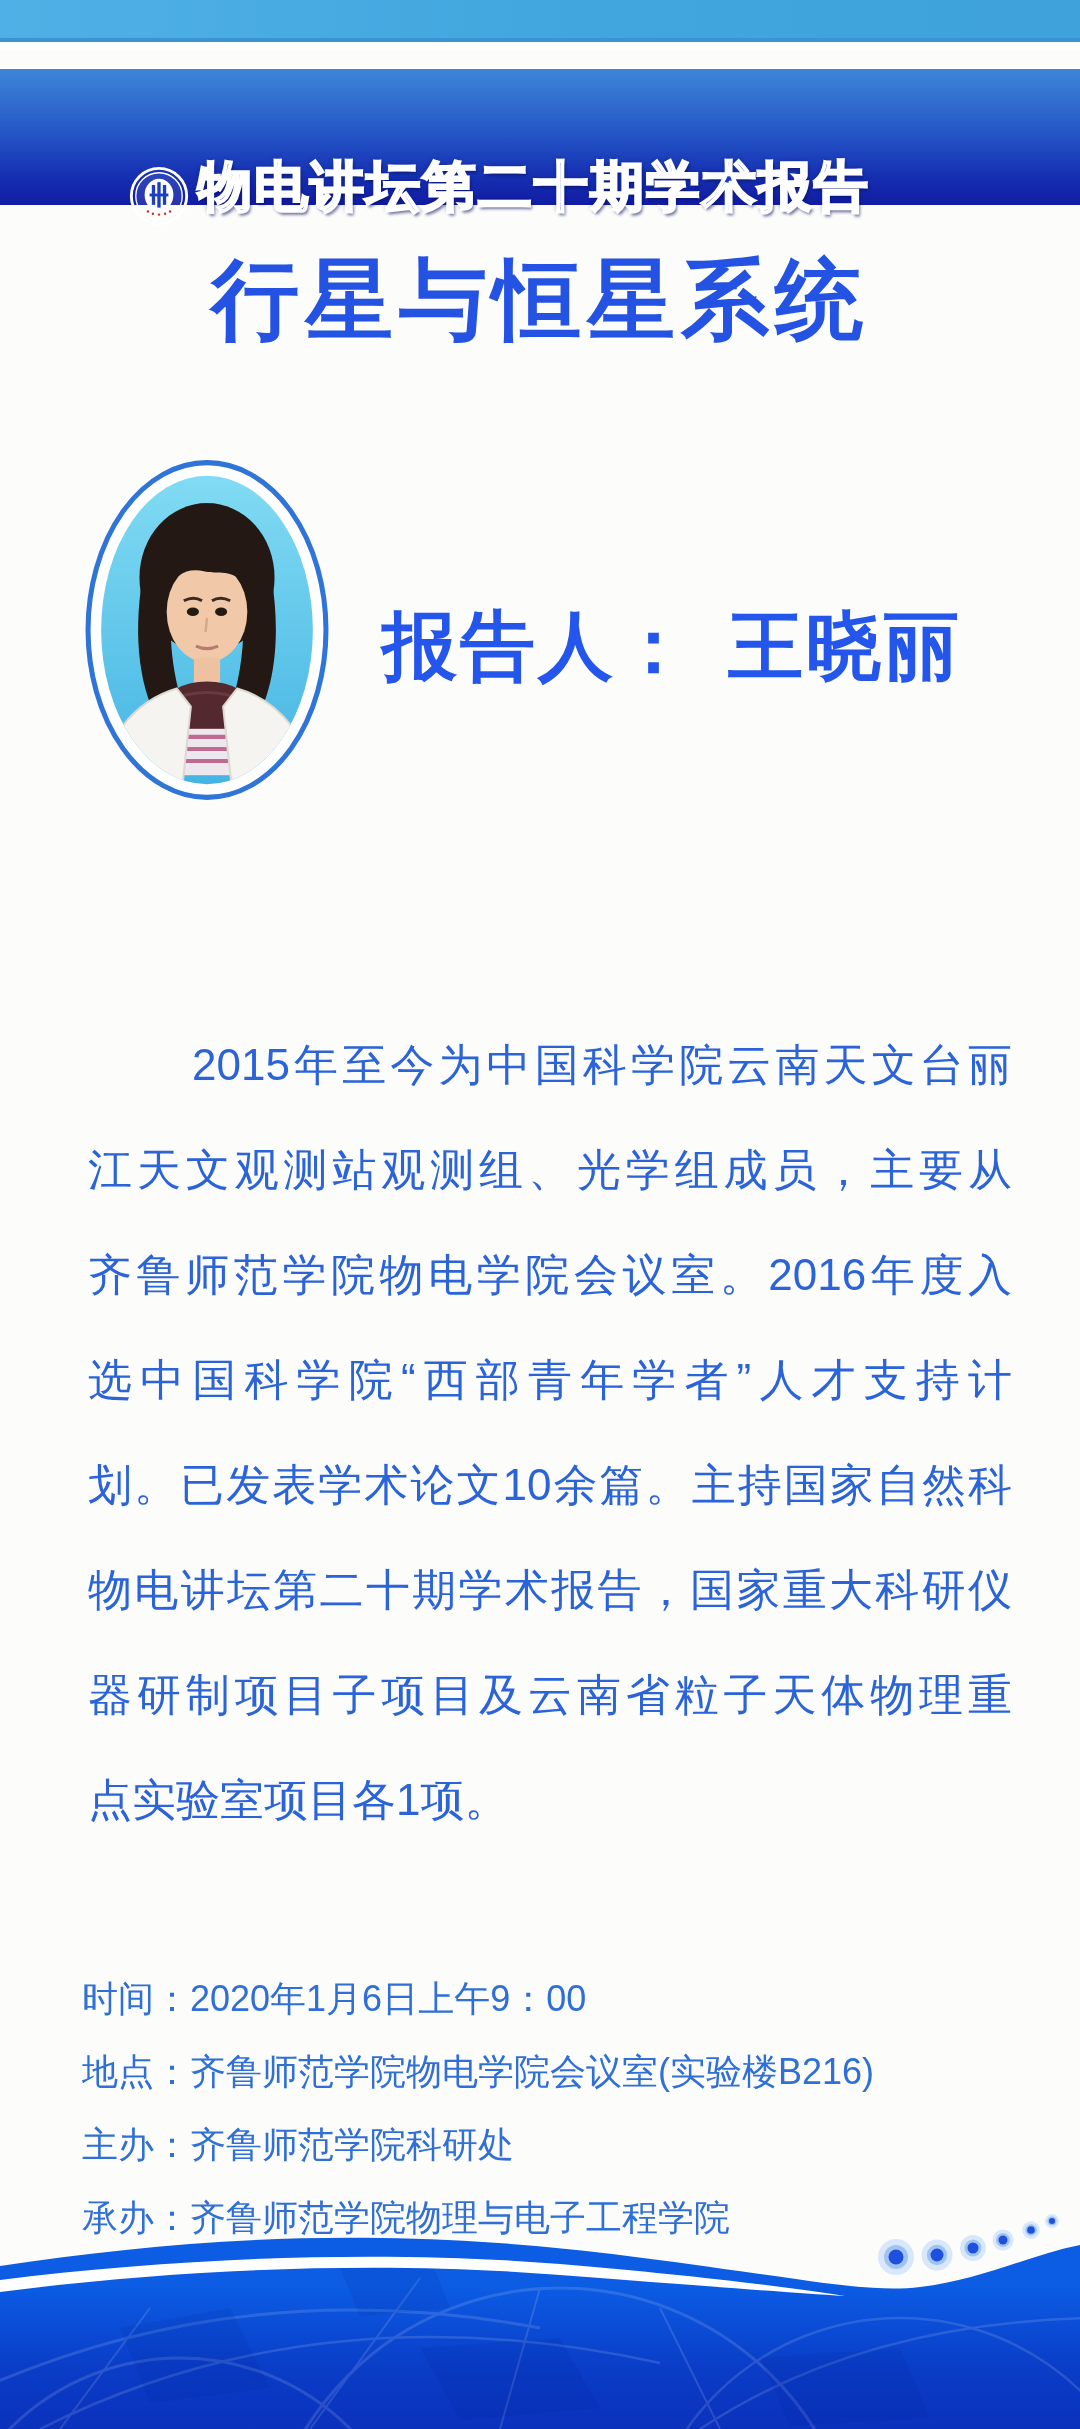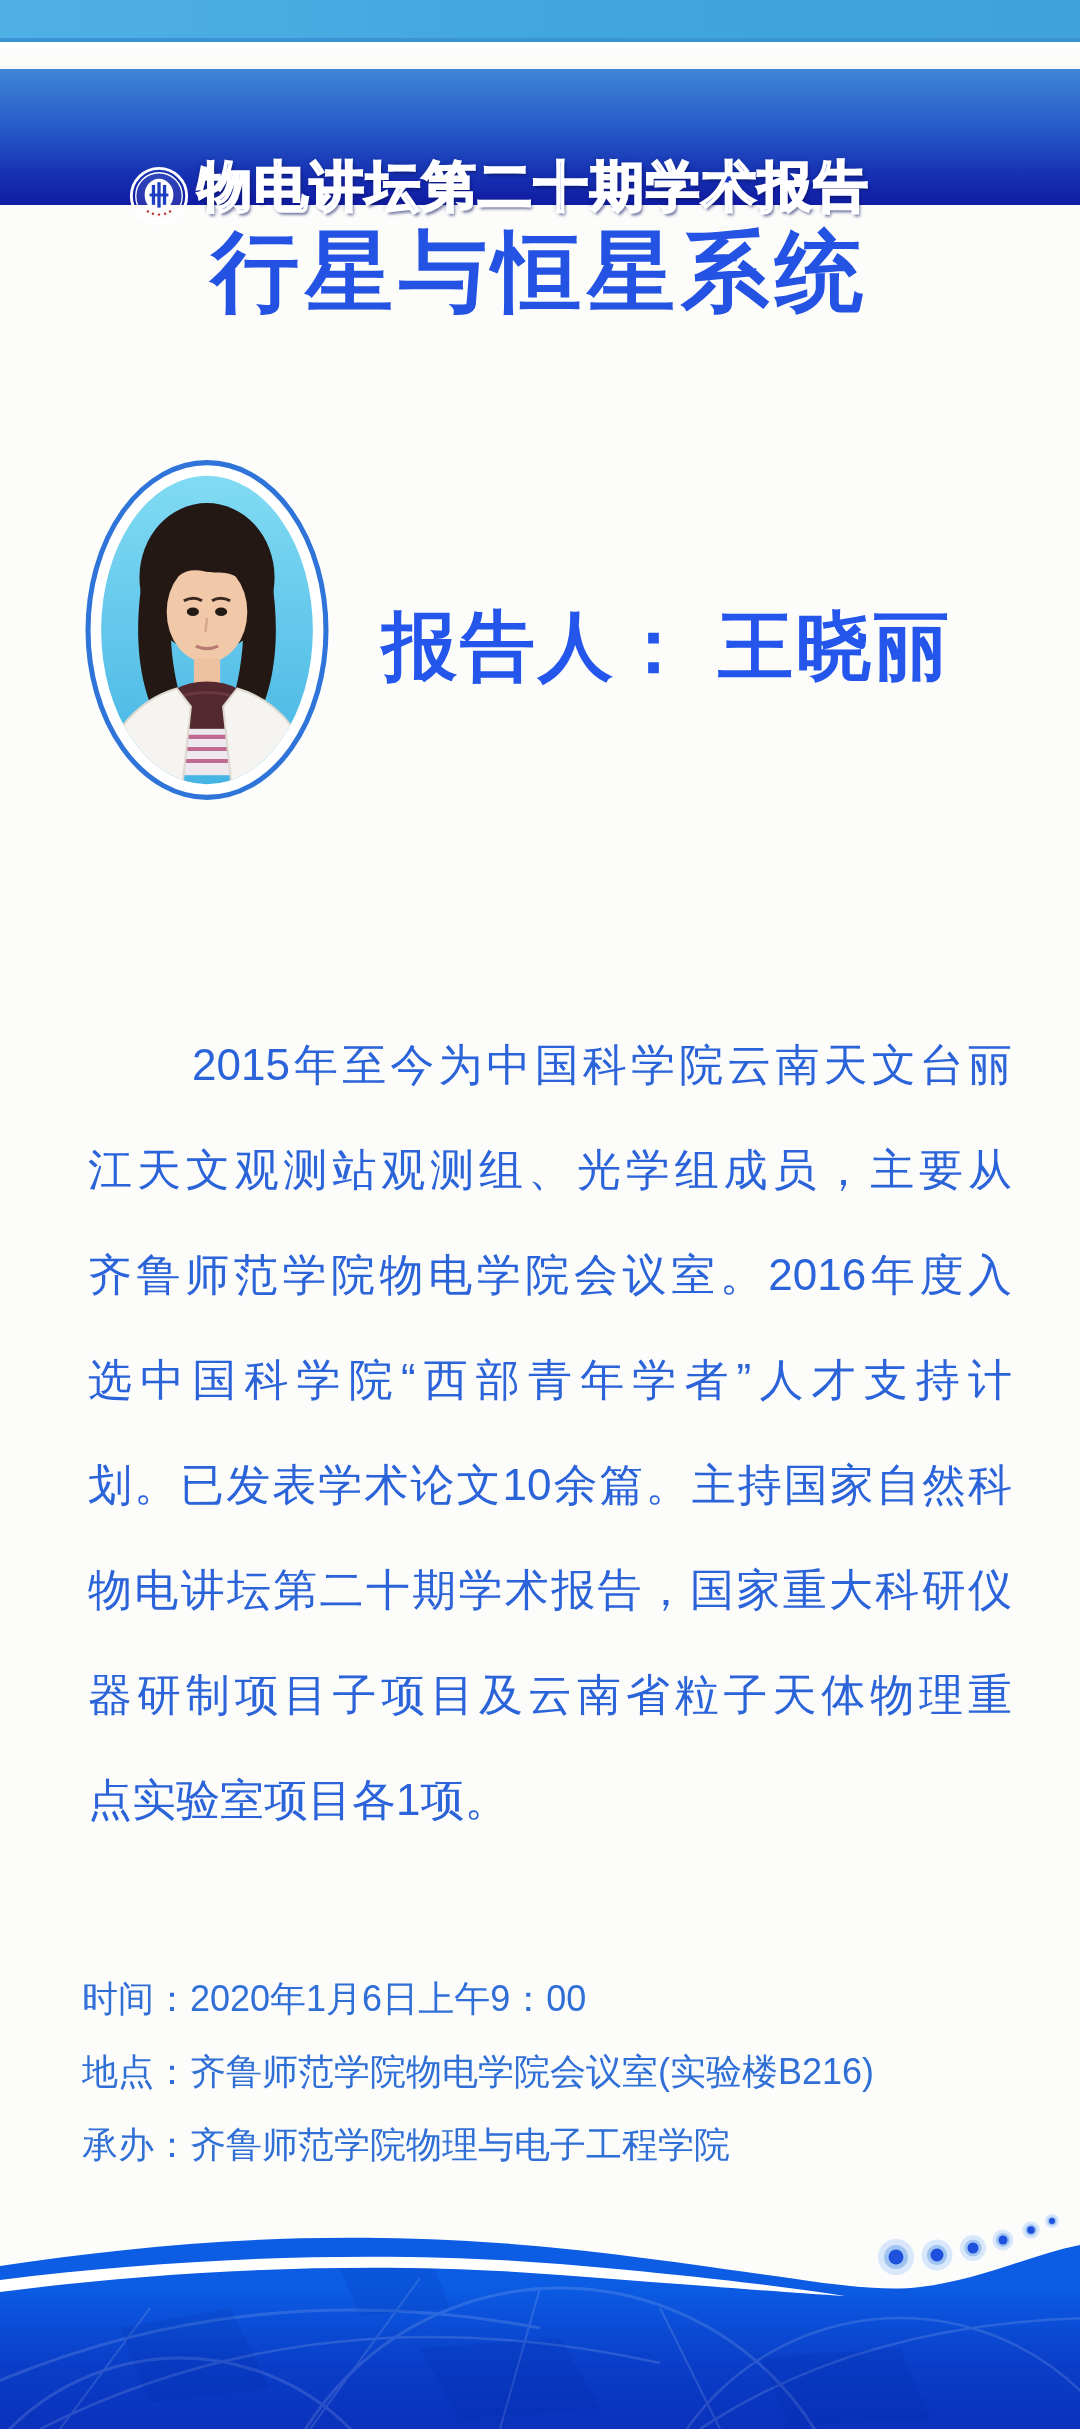--- a/index.html
+++ b/index.html
@@ -17,28 +17,28 @@
     background:linear-gradient(180deg,#3e86d8 0%,#2455c6 48%,#1630b2 78%,#111ca4 100%);margin-top:20px;}
   .logo{position:absolute;left:128px;top:96px;width:62px;height:62px;}
   .banner-title{
     position:absolute;left:198px;top:49px;height:136px;line-height:136px;
     font-size:54px;font-weight:900;letter-spacing:2px;color:#1c38cc;
     -webkit-text-stroke:2.2px #ffffff;
     text-shadow:2px 3px 3px rgba(8,16,90,.55), -1px -1px 4px rgba(10,20,100,.35);
     white-space:nowrap;
   }
   
-  .main-title{position:absolute;left:0;top:216px;width:1080px;text-align:center;
+  .main-title{position:absolute;left:0;top:244px;width:1080px;text-align:center;
     color:#2452e2;font-weight:800;font-size:88px;line-height:112px;letter-spacing:6px;}
   
   .photo{position:absolute;left:84px;top:458px;width:246px;height:344px;}
   
   .speaker{position:absolute;left:382px;top:598px;height:96px;line-height:96px;
     font-size:75px;font-weight:800;color:#2456ec;letter-spacing:3px;white-space:nowrap;}
-  .speaker .name{margin-left:24px;}
+  .speaker .name{margin-left:34px;}
   
   .bio{position:absolute;left:88px;top:1012px;width:924px;
     color:#2b63d9;font-size:44px;font-weight:400;}
   .bio .line{height:105px;line-height:105px;white-space:nowrap;
     text-align:justify;text-align-last:justify;}
   .bio .line.indent{padding-left:104px;}
   .bio .line.last{text-align:left;text-align-last:left;}
   
   .details{position:absolute;left:82px;top:1950px;color:#2f6fd6;font-size:36px;font-weight:500;}
   .details .row{height:49px;line-height:49px;white-space:nowrap;margin-top:24px;}
@@ -134,20 +134,23 @@
 </div>
 
 <div class="details">
   <div class="row">
     <span>时间：</span><span>2020年1月6日上午9：00</span>
   </div>
   <div class="row">
     <span>地点：</span><span>齐鲁师范学院物电学院会议室(实验楼B216)</span>
   </div>
   <div class="row">
+    <span>主办：</span><span>齐鲁师范学院科研处</span>
+  </div>
+  <div class="row">
     <span>承办：</span><span>齐鲁师范学院物理与电子工程学院</span>
   </div>
 </div>
 
 <svg class="footer" viewBox="0 0 1080 271">
   <defs>
     <linearGradient id="footerGrad" x1="0" y1="0.25" x2="0" y2="1">
       <stop offset="0" stop-color="#0c5ce4"></stop>
       <stop offset="0.55" stop-color="#0a3ec8"></stop>
       <stop offset="1" stop-color="#0a31bc"></stop>

